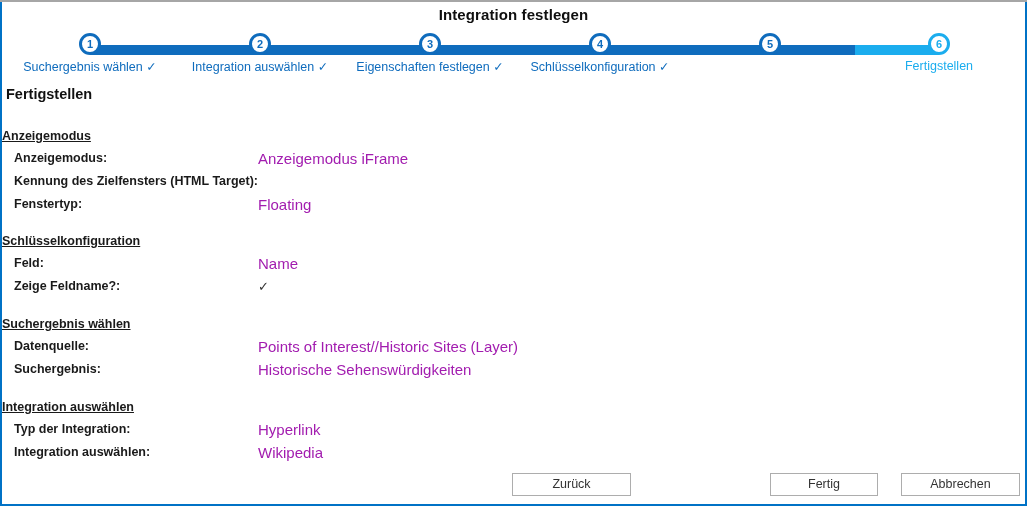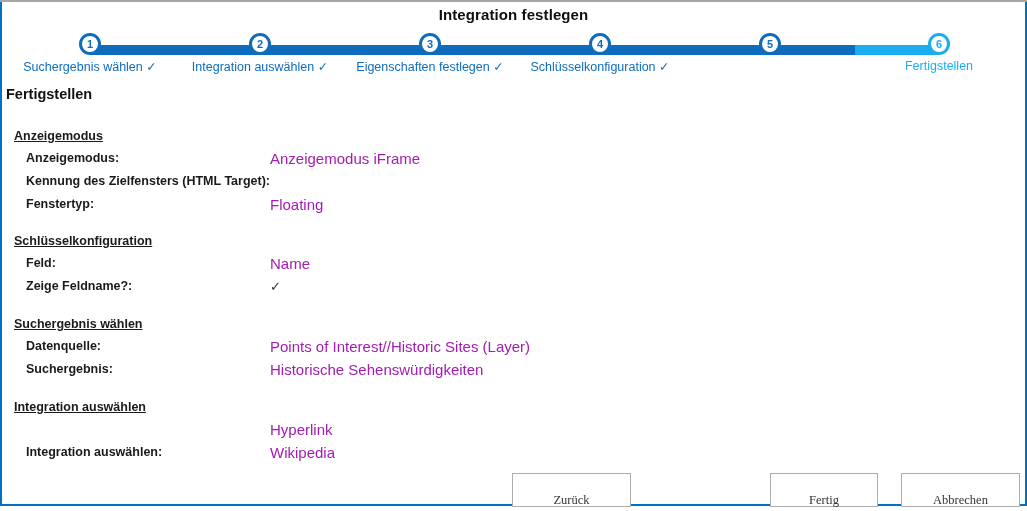--- a/index.html
+++ b/index.html
@@ -131,21 +131,21 @@
   .section-title {
     position: absolute;
     left: 4px;
     top: 0;
     font-size: 14.5px;
     font-weight: bold;
     color: #111111;
   }
   .group {
     position: absolute;
-    left: 12px;
+    left: 0;
     width: 990px;
   }
   .group-heading {
     font-size: 12.5px;
     font-weight: bold;
     color: #1a1a1a;
     text-decoration: underline;
     display: inline-block;
     margin-bottom: 4px;
   }
@@ -185,26 +185,26 @@
     height: 36px;
   }
   .btn {
     position: absolute;
     top: 5px;
     height: 23px;
     line-height: 21px;
     background: #ffffff;
     border: 1px solid #adadad;
     box-sizing: border-box;
-    font-family: Liberation Serif, serif;
+    font-family: Liberation Sans, sans-serif;
     font-size: 12.5px;
     color: #333333;
     text-align: center;
     cursor: pointer;
-    padding: 16px;
+    padding: 0;
   }
   .btn-back   { left: 510px; width: 119px; }
   .btn-finish { left: 768px; width: 108px; }
   .btn-cancel { left: 899px; width: 119px; }
 </style>
 </head>
 <body>
 
 <div class="wizard-window">
 
@@ -289,20 +289,21 @@
       </div>
       <div class="row">
         <span class="row-label">Suchergebnis:</span>
         <span class="row-value">Historische Sehenswürdigkeiten</span>
       </div>
     </div>
 
     <div class="group" style="top:311px;">
       <div class="group-heading">Integration auswählen</div>
       <div class="row">
+        <span class="row-label">Typ der Integration:</span>
         <span class="row-value">Hyperlink</span>
       </div>
       <div class="row">
         <span class="row-label">Integration auswählen:</span>
         <span class="row-value">Wikipedia</span>
       </div>
     </div>
 
   </div>
 

